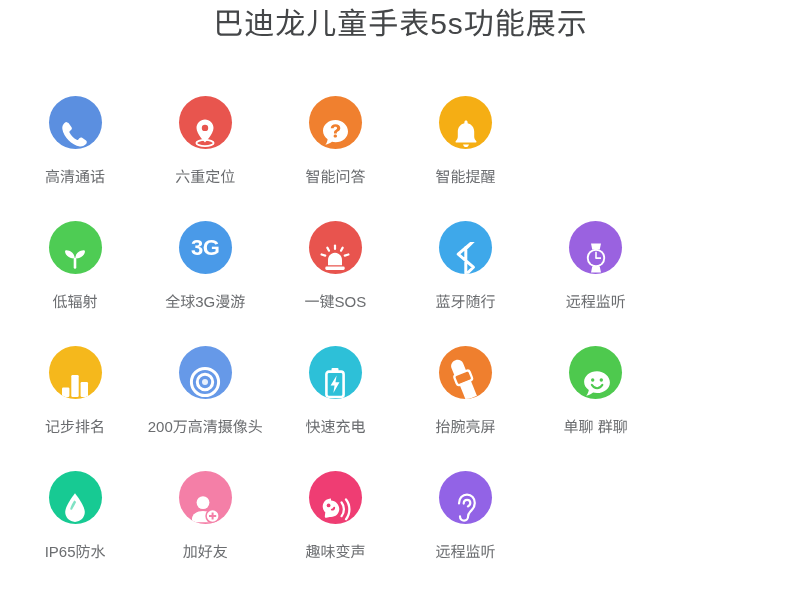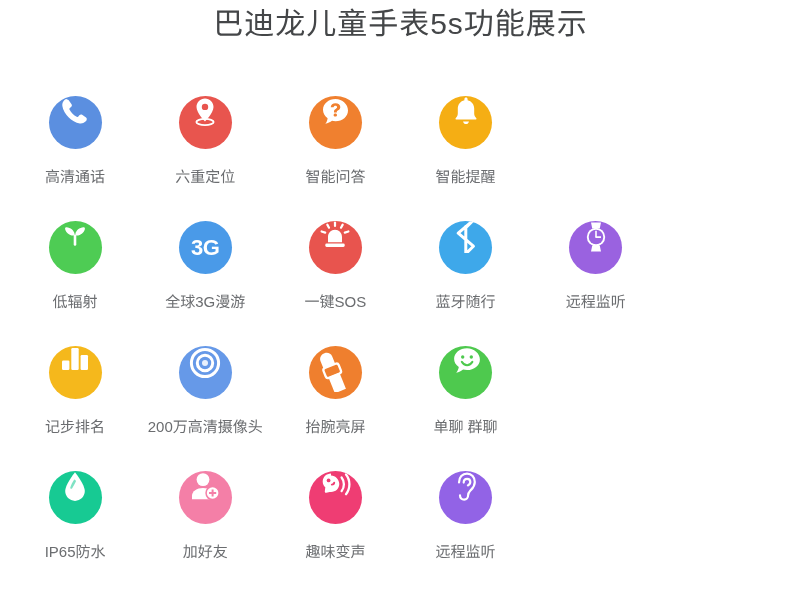--- a/index.html
+++ b/index.html
@@ -51,21 +51,21 @@
     display: flex;
     flex-direction: column;
     align-items: center;
   }
   .feature-cell.empty { visibility: hidden; }
   .icon-badge {
     width: 53px;
     height: 53px;
     border-radius: 50%;
     display: flex;
-    align-items: flex-start;
+    align-items: flex-end;
     justify-content: center;
     position: relative;
     overflow: hidden;
   }
   .icon-badge svg { display: block; }
   .icon-text {
     color: #ffffff;
     font-weight: 700;
     font-size: 22px;
     letter-spacing: -0.5px;
@@ -213,20 +213,30 @@
         <div class="icon-badge" style="background:#6699e8">
           <svg width="34" height="34" viewBox="0 0 34 34">
             <circle cx="17" cy="17" r="13.6" fill="none" stroke="#fff" stroke-width="3"></circle>
             <circle cx="17" cy="17" r="7.7" fill="none" stroke="#fff" stroke-width="3"></circle>
             <circle cx="17" cy="17" r="3" fill="#fff" opacity="0.85"></circle>
           </svg>
         </div>
         <div class="feature-label">200万高清摄像头</div>
       </div>
 
+      <div class="feature-cell">
+        <div class="icon-badge" style="background:#2dc0d8">
+          <svg width="22" height="32" viewBox="0 0 22 32">
+            <rect x="7.5" y="1" width="7" height="3.2" rx="1" fill="#fff"></rect>
+            <rect x="2.4" y="4.6" width="17.2" height="25.4" rx="2.6" fill="none" stroke="#fff" stroke-width="2.6"></rect>
+            <path fill="#fff" d="M12.6 8.4 6.6 18.6h3.9l-1.1 7.3 6.1-10.6h-4l1.1-6.9z"></path>
+          </svg>
+        </div>
+        <div class="feature-label">快速充电</div>
+      </div>
 
       <div class="feature-cell">
         <div class="icon-badge" style="background:#ef7f2e">
           <svg width="46" height="46" viewBox="0 0 46 46">
             <g transform="rotate(-22 23 23)">
               <path fill="#fff" d="M18.5 4.5c-3.3 0-6 2.6-6 5.9v8.1h12.6v-8.1c0-3.3-2.7-5.9-6-5.9h-.6z"></path>
               <path fill="#fff" d="M13.8 28.2h11.9v17.3H13.8z"></path>
               <rect x="11.6" y="18.3" width="16.3" height="10.6" rx="2.4" fill="none" stroke="#fff" stroke-width="2.3"></rect>
             </g>
           </svg>

